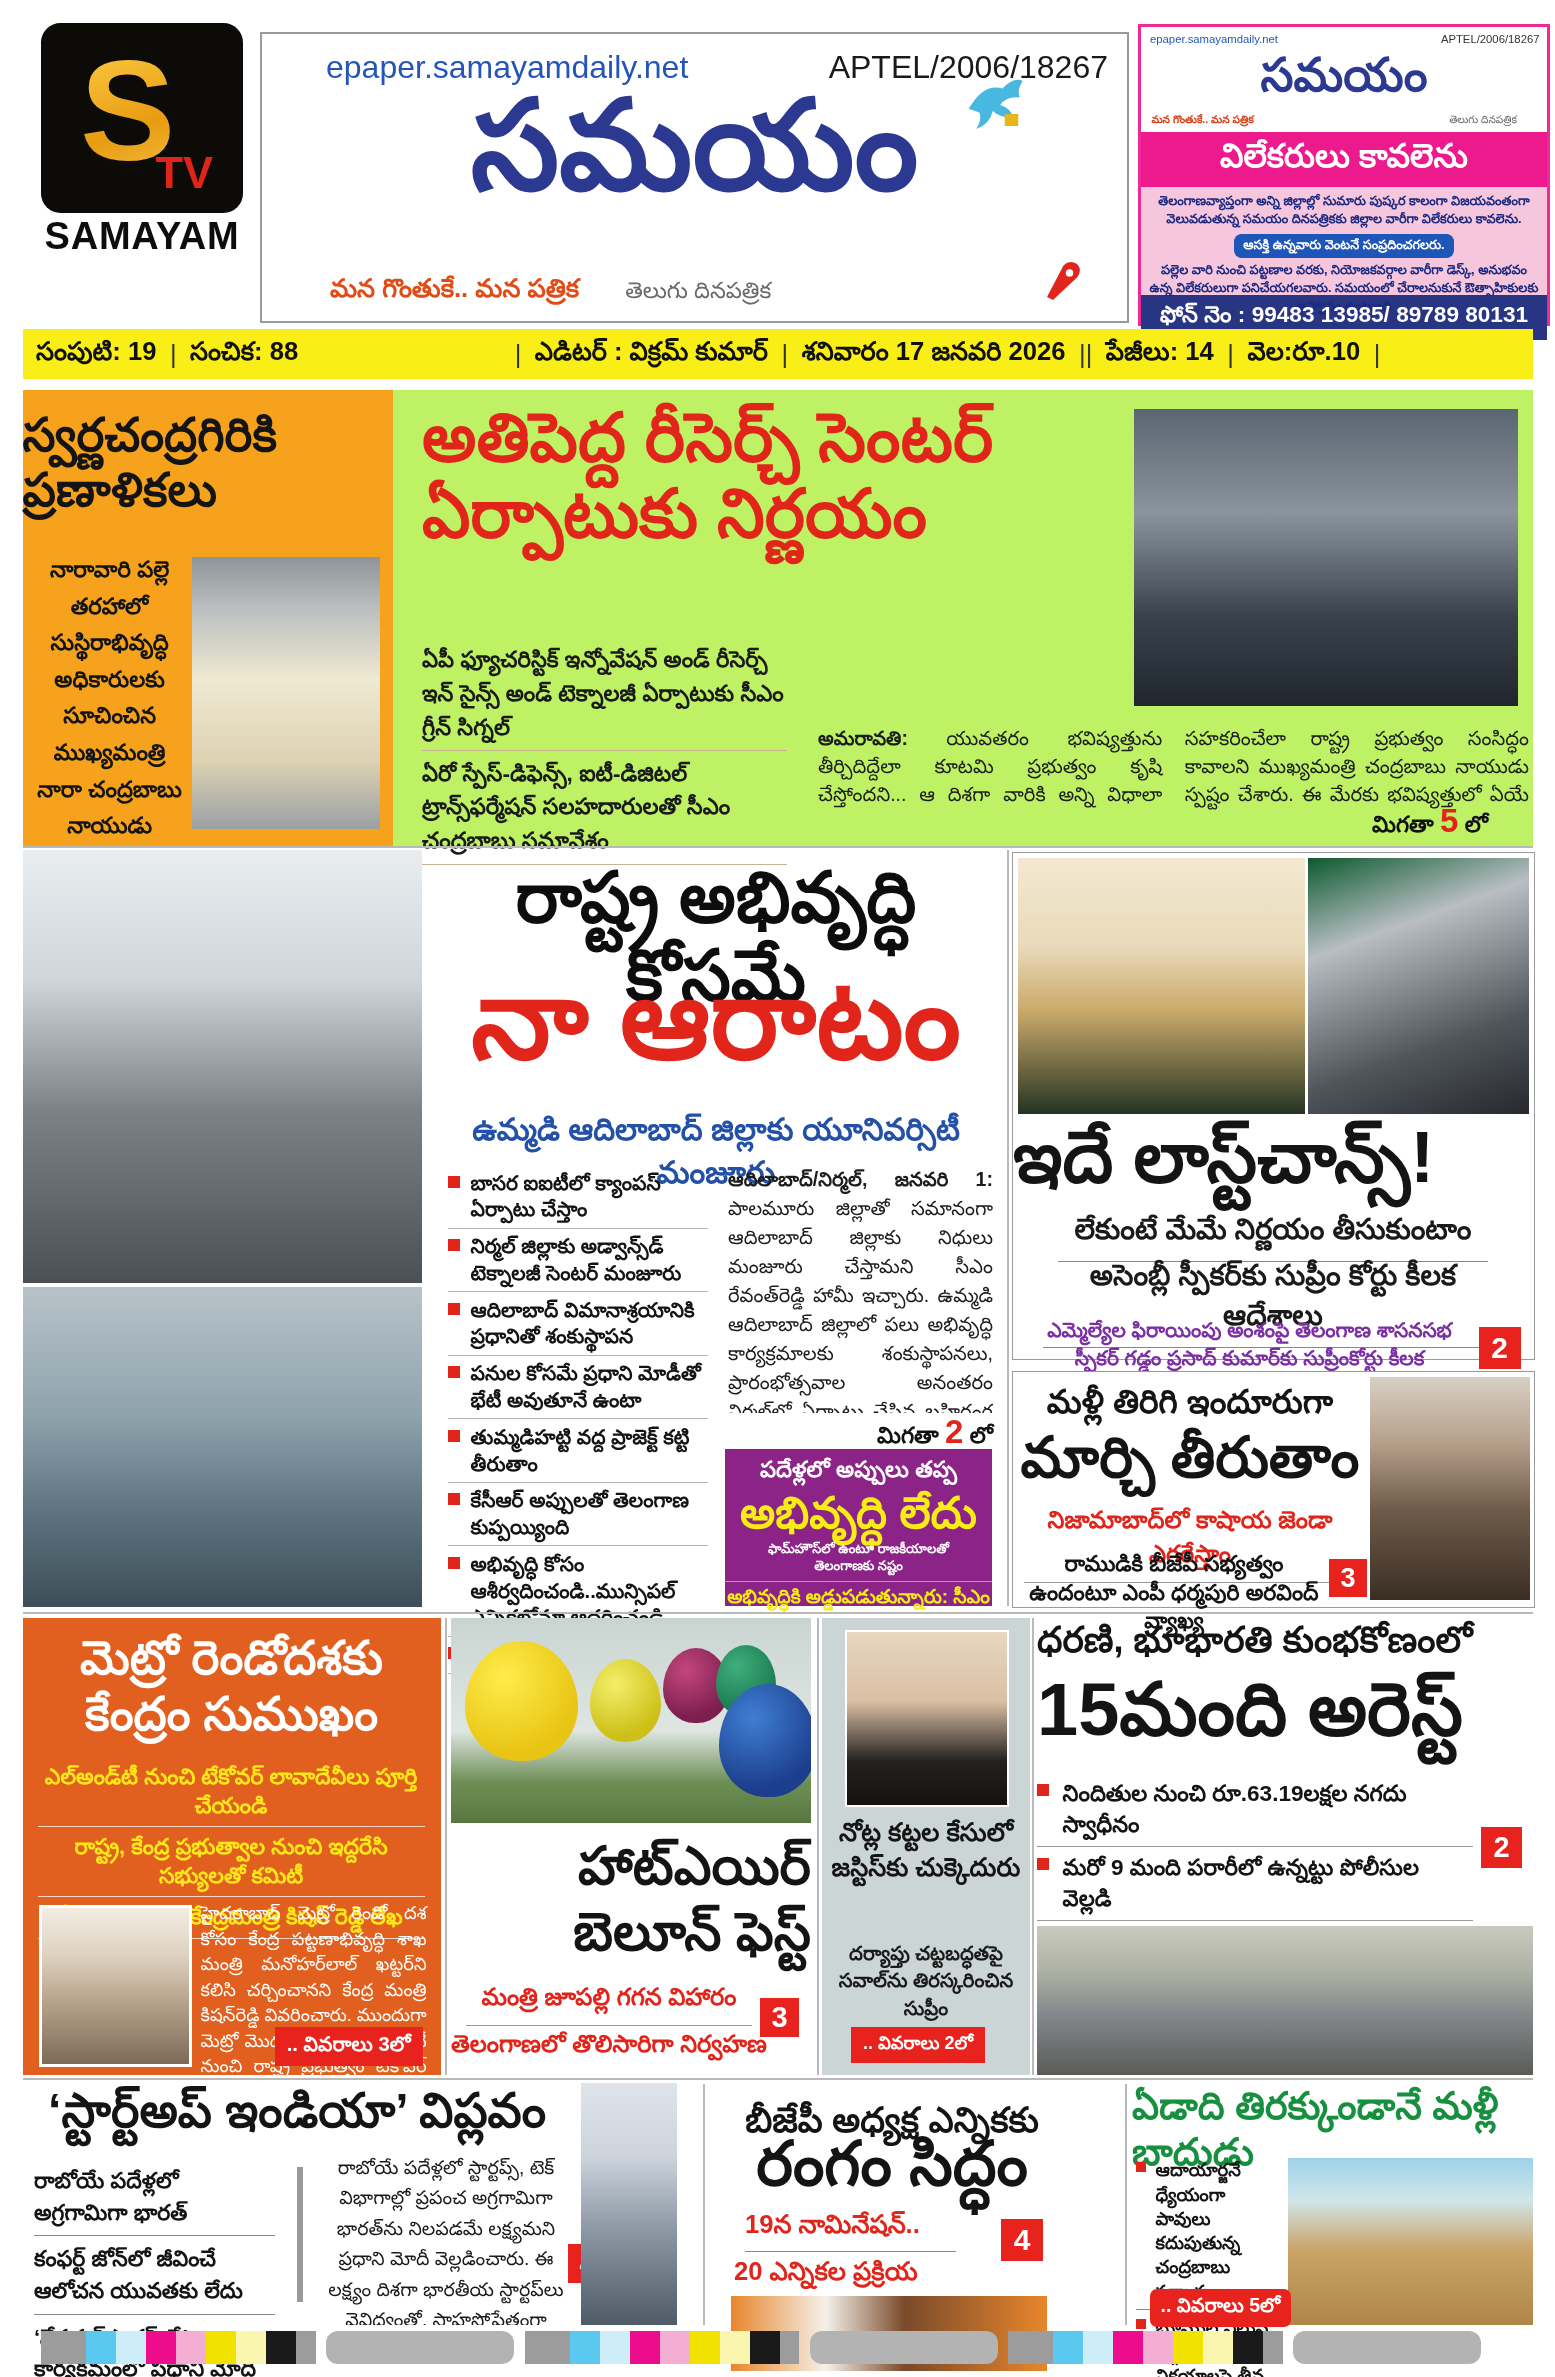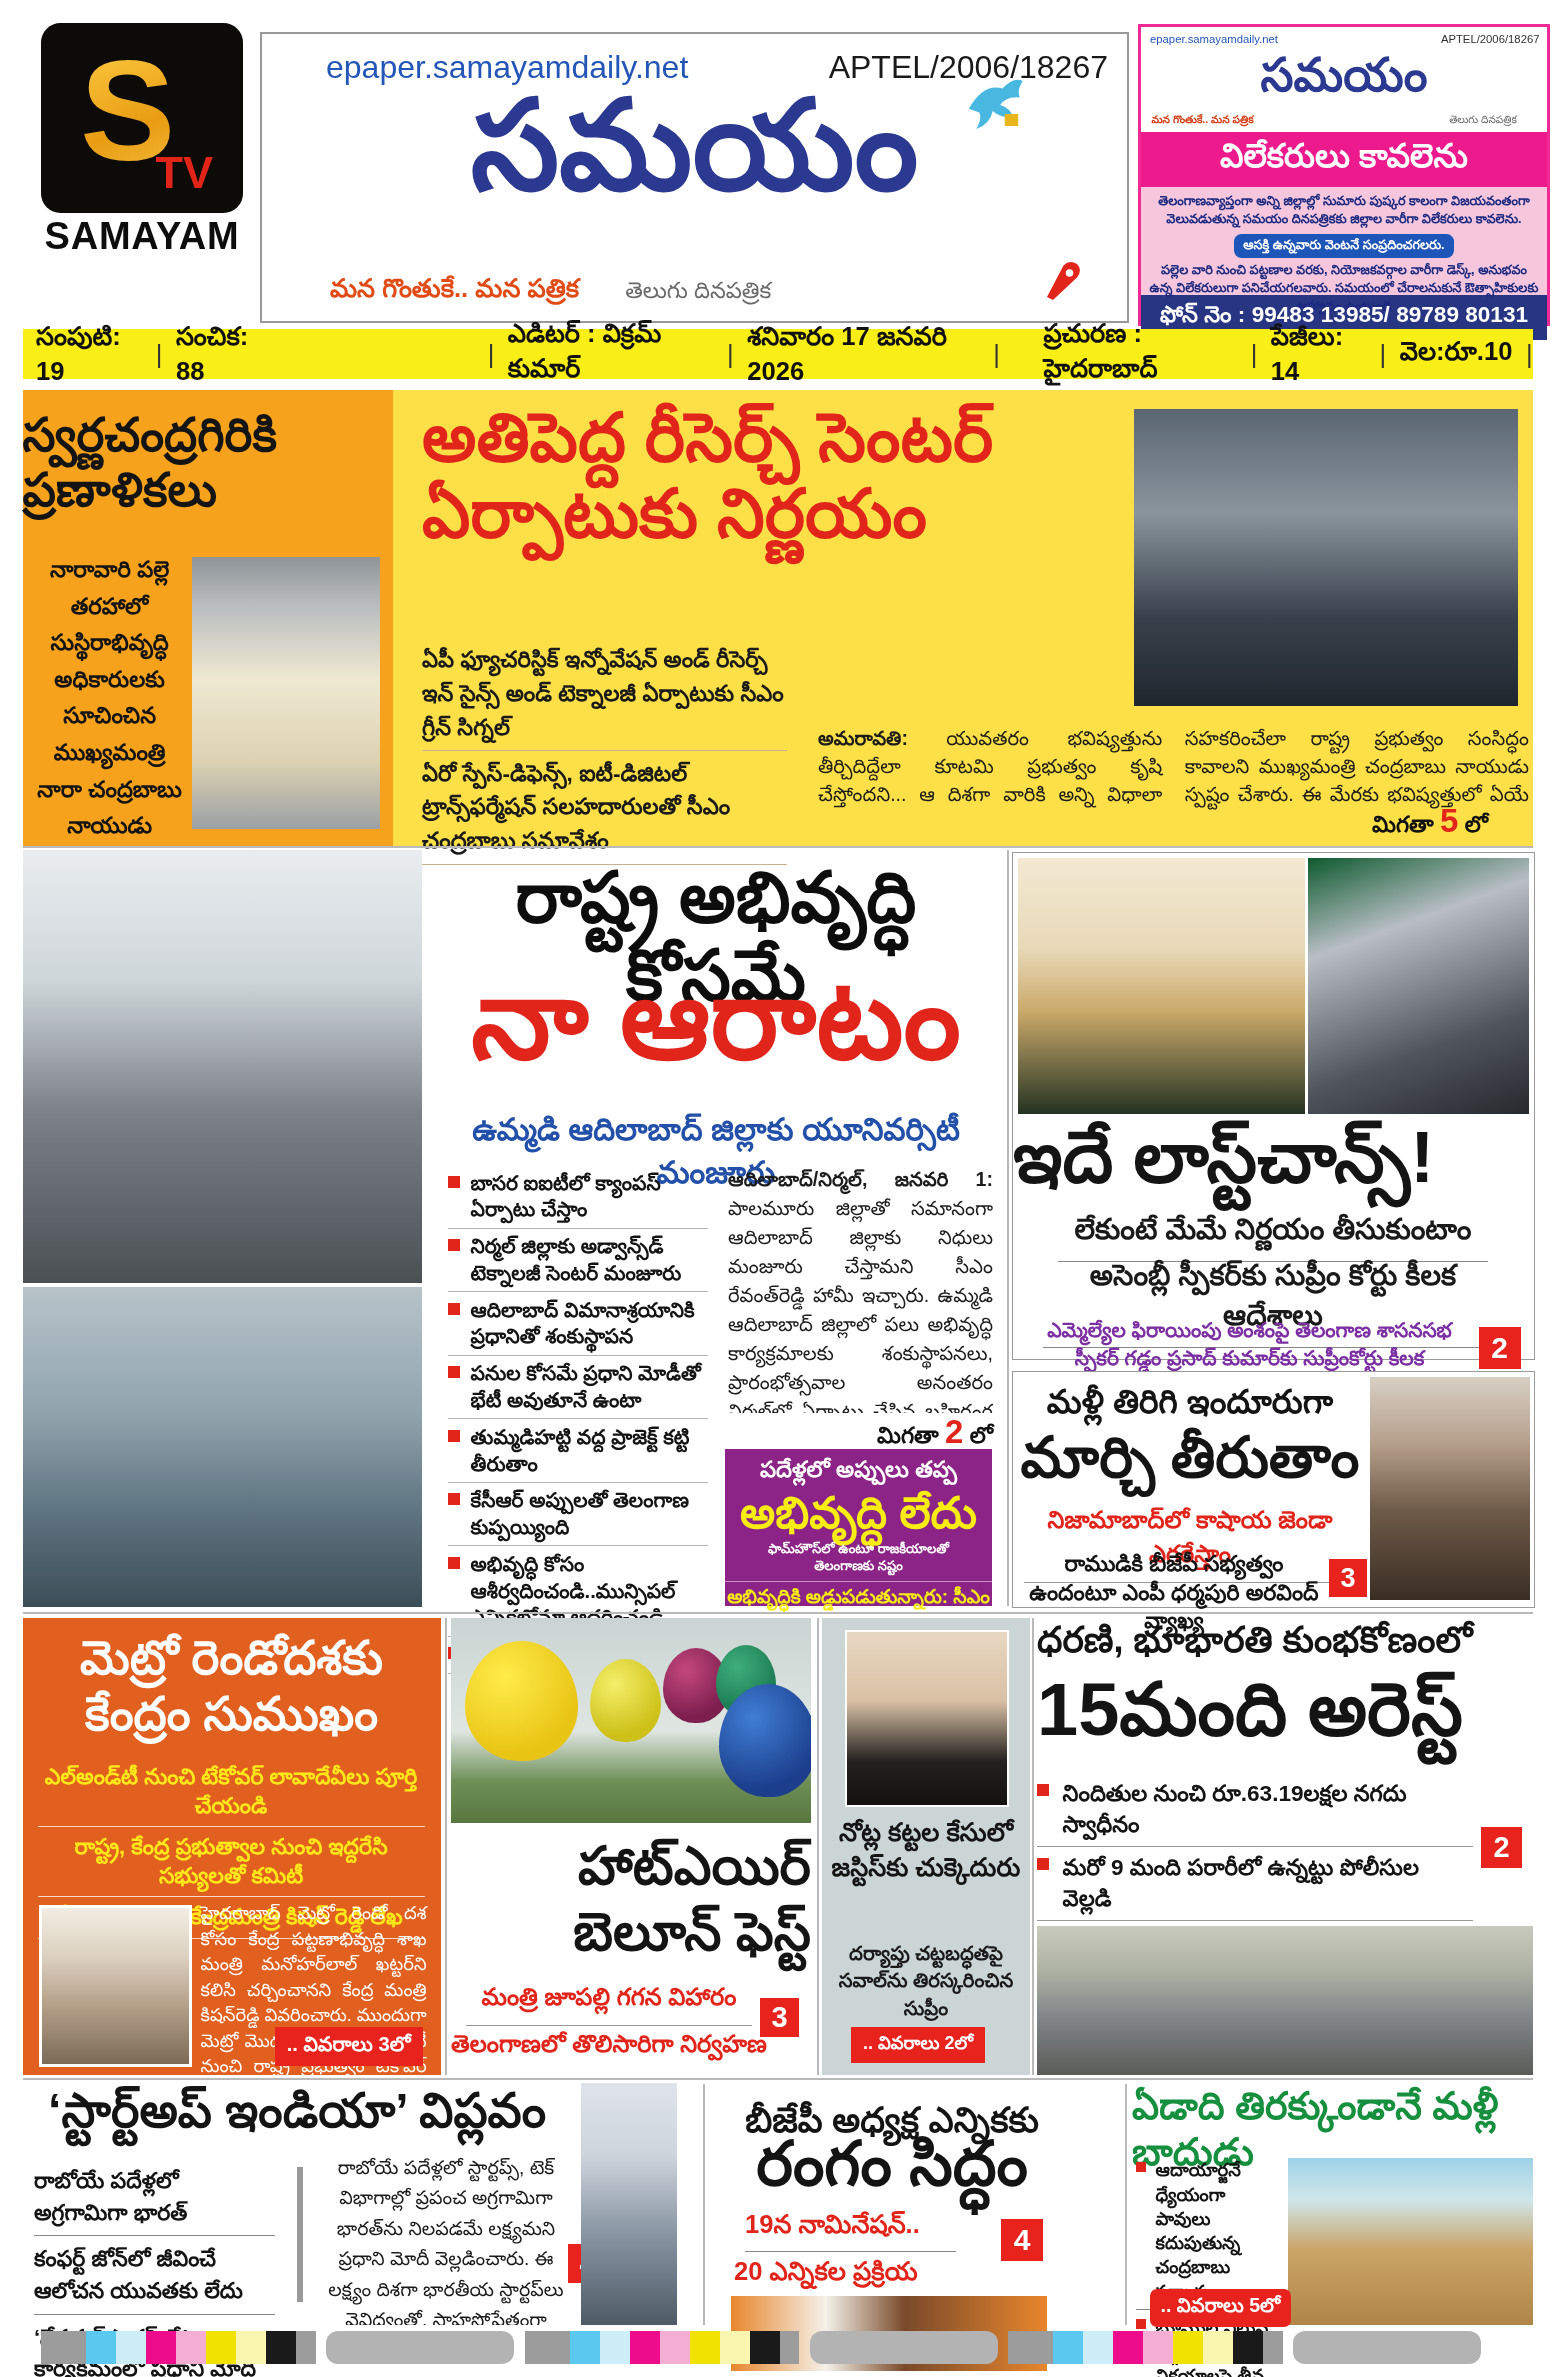--- a/index.html
+++ b/index.html
@@ -37,21 +37,21 @@
            display:flex;align-items:center;font-size:25.6px;font-weight:bold;color:#111;}
   .infobar span.item{padding:0 13.5px;}
   .infobar span.sep{color:#333;font-weight:normal;}
 
   
   .plans{position:absolute;left:22.6px;top:390px;width:370px;height:457px;background:#f6a21d;}
   .plans-title{position:absolute;left:0;top:16.6px;width:100%;font-size:47px;font-weight:900;line-height:1.18;color:#141414;text-align:left;}
   .plans-side{position:absolute;left:13.5px;top:162px;width:147px;font-size:22.6px;font-weight:bold;line-height:1.62;text-align:center;color:#141414;}
   .plans-photo{position:absolute;left:169px;top:167px;width:188px;height:272px;
       background:linear-gradient(180deg,#8f9498 0%,#b9bdbf 18%,#efe9d2 45%,#ddd2b2 75%,#9aa0a4 100%);}
-  .research{position:absolute;left:393px;top:390px;width:1140px;height:457px;background:#fde047;}
+  .research{position:absolute;left:393px;top:390px;width:1140px;height:457px;background:#bef264;}
   .res-head{position:absolute;left:29px;top:9px;width:696px;font-size:68px;font-weight:900;line-height:1.12;color:#e1251b;}
   .res-bullets{position:absolute;left:29px;top:248px;width:365px;}
   .res-bullets .it{font-size:22.6px;font-weight:bold;line-height:1.5;padding:5.3px 0;border-bottom:1.5px solid #c9b193;color:#1a1a1a;}
   .res-photo{position:absolute;left:741px;top:19px;width:384px;height:297px;
       background:linear-gradient(180deg,#5a6672 0%,#7d8893 30%,#3c4document%,#2e3640 100%);
       background:linear-gradient(180deg,#5a6672 0%,#8a949d 35%,#39424c 70%,#20262e 100%);}
   .res-body{position:absolute;left:425px;top:335px;width:711px;height:111px;column-count:2;column-gap:22.6px;
             font-size:19.6px;line-height:1.42;color:#1c1c1c;text-align:justify;overflow:hidden;}
   .more-line{position:absolute;right:45px;bottom:4.5px;font-size:22.6px;font-weight:bold;color:#111;}
   .more-line .num{color:#e1251b;font-size:33px;}
@@ -217,21 +217,20 @@
 
   <div class="infobar">
     <span class="item">సంపుటి: 19</span>
       <span class="sep">|</span>
     <span class="item">సంచిక: 88</span>
     <span class="sep" style="margin-left:203px">|</span>
     <span class="item">ఎడిటర్ : విక్రమ్ కుమార్</span>
       <span class="sep">|</span>
     <span class="item">శనివారం 17 జనవరి 2026</span>
       <span class="sep">|</span>
-    <span class="item" style="margin-left:30px">ప్రచురణ : హైదరాబాద్</span>
       <span class="sep">|</span>
     <span class="item">పేజీలు: 14</span>
       <span class="sep">|</span>
     <span class="item">వెల:రూ.10</span>
       <span class="sep">|</span>
   </div>
 
   <div class="plans">
     <div class="plans-title">స్వర్ణచంద్రగిరికి ప్రణాళికలు</div>
     <div class="plans-side">నారావారి పల్లె తరహాలో సుస్థిరాభివృద్ధి అధికారులకు సూచించిన ముఖ్యమంత్రి నారా చంద్రబాబు నాయుడు</div>

